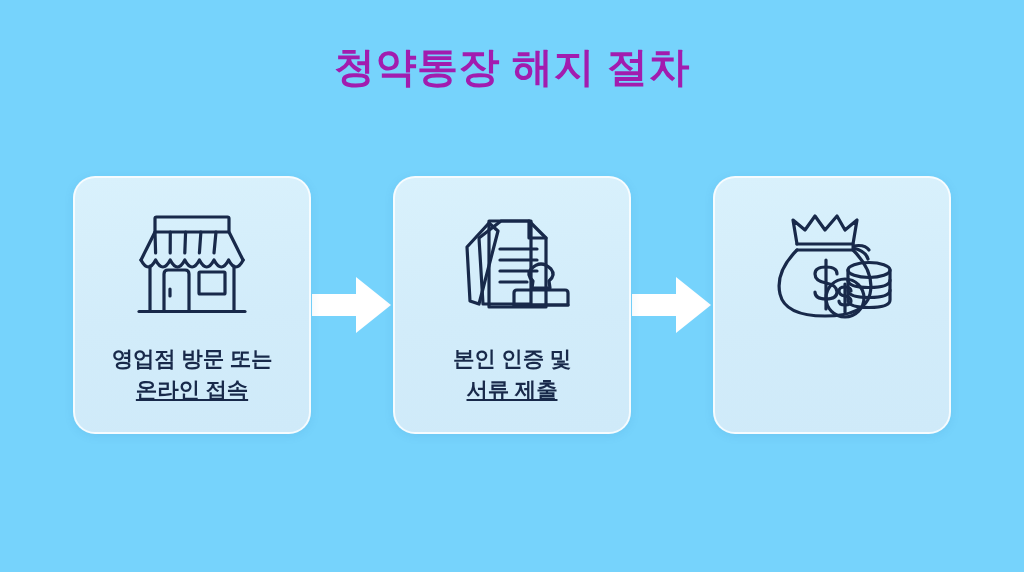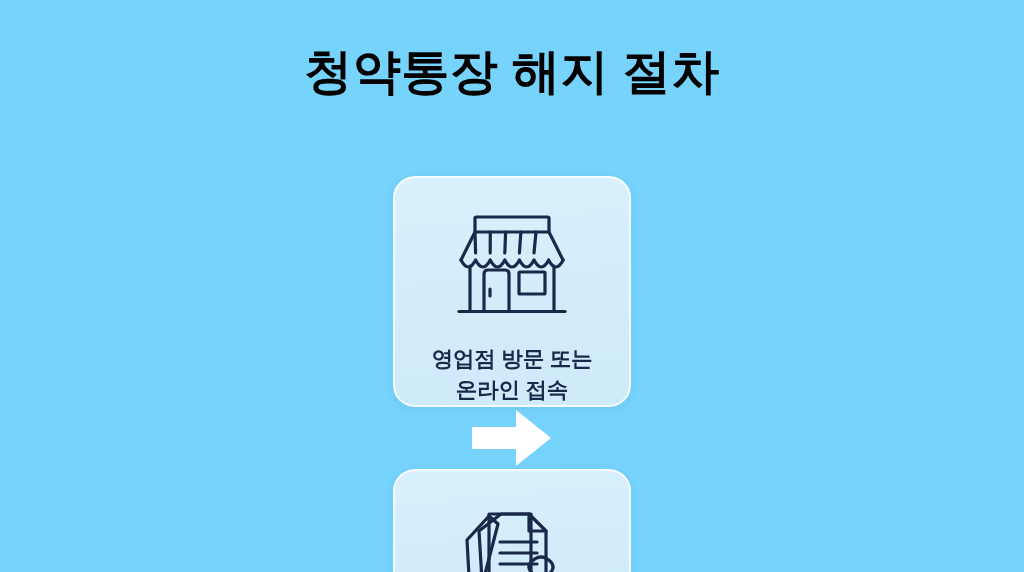--- a/index.html
+++ b/index.html
@@ -22,39 +22,38 @@
     background: #76d3fc;
   }
 
   
   .title {
     position: absolute;
     top: 44px;
     left: 0;
     width: 1024px;
     text-align: center;
-    font-size: 48px;
+    font-size: 41px;
     font-weight: 700;
     letter-spacing: 0.5px;
-    color: #000000;
+    color: #a21caf;
     line-height: 1.15;
     white-space: nowrap;
   }
 
   
   .flow {
     position: absolute;
     top: 176px;
     left: 57px;
     width: 910px;
     height: 258px;
     display: flex;
-    flex-direction: column;
-    align-items: center;
-    justify-content: flex-start;
+    align-items: center;
+    justify-content: center;
   }
 
   .card {
     position: relative;
     width: 238px;
     height: 258px;
     border-radius: 22px;
     background: linear-gradient(175deg, #d9f1fc 0%, #d2ecfa 55%, #cfeaf9 100%);
     border: 2px solid rgba(255,255,255,0.78);
     box-sizing: border-box;
@@ -82,21 +81,21 @@
   .card-label {
     margin-top: 18px;
     width: 216px;
     text-align: center;
     font-size: 21.5px;
     font-weight: 700;
     color: #18294a;
     line-height: 1.42;
     letter-spacing: -0.2px;
   }
-  .card-label .l2 { display: block; }
+  .card-label .l2 { display: block; text-decoration: underline; }
 
   
   .arrow {
     width: 82px;
     height: 62px;
     flex: 0 0 auto;
     display: flex;
     align-items: center;
     justify-content: center;
   }
@@ -168,20 +167,24 @@
           <path d="M49 48 L86 48"></path>
           <path d="M49 59 L86 59"></path>
           <path d="M49 70 L76 70"></path>
 
           <path d="M80 57 q10 -10 20 0 q5 6 -2 12 L99 76 L81 76 L82 69 q-7 -6 -2 -12 Z"></path>
 
           <path d="M66 78 L114 78 q3 0 3 3 L117 93 L63 93 L63 81 q0 -3 3 -3 Z"></path>
           <path d="M63 93 L117 93"></path>
         </svg>
       </div>
+      <div class="card-label">
+        <span>본인 인증 및</span>
+        <span class="l2">서류 제출</span>
+      </div>
     </div>
 
     <div class="arrow">
       <svg width="80" height="58" viewBox="0 0 80 58">
         <path d="M0 18 L44 18 L44 1 L79 29 L44 57 L44 40 L0 40 Z" fill="#ffffff"></path>
       </svg>
     </div>
 
     <div class="card">
       <div class="card-icon">

